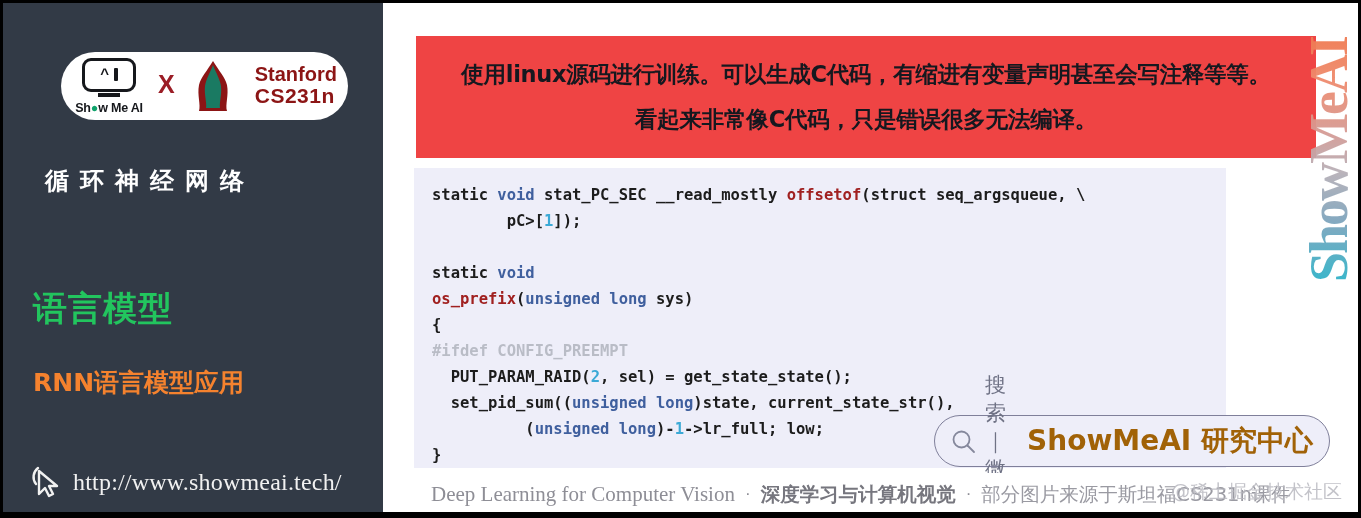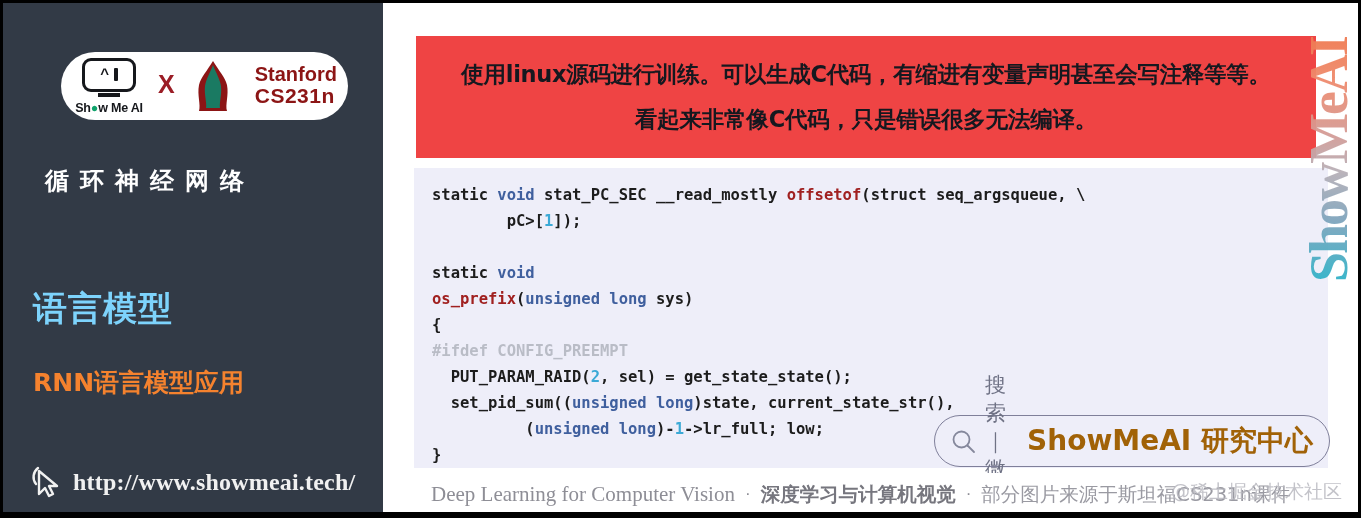--- a/index.html
+++ b/index.html
@@ -36,40 +36,40 @@
   .stanford-s{width:52px;height:54px;position:relative;flex:0 0 auto;}
   .stanford-text{display:flex;flex-direction:column;line-height:1.05;margin-left:6px;}
   .stanford-text .l1{font-size:20px;font-weight:bold;color:#8C1515;
                      font-family:"Liberation Sans",sans-serif;}
   .stanford-text .l2{font-size:21px;font-weight:bold;color:#8C1515;
                      font-family:"Liberation Sans",sans-serif;letter-spacing:0.5px;}
 
   .side-title{position:absolute;left:42px;top:162px;width:330px;color:#ffffff;
               font-size:24px;font-weight:bold;letter-spacing:11px;
               font-family:"DejaVu Sans",sans-serif;white-space:nowrap;}
-  .side-sub1{position:absolute;left:30px;top:283px;color:#7dd3fc;font-size:34px;
+  .side-sub1{position:absolute;left:30px;top:283px;color:#22c55e;font-size:34px;
              font-weight:bold;font-family:Liberation Sans, sans-serif;letter-spacing:1px;}
   .side-sub2{position:absolute;left:30px;top:363px;color:#F5822E;font-size:25px;
              font-weight:bold;font-family:"DejaVu Sans",sans-serif;letter-spacing:0px;}
 
   .side-url{position:absolute;left:28px;top:462px;display:flex;align-items:center;gap:12px;}
   .side-url .u{color:#f1f1f1;font-size:24px;font-family:"Liberation Serif",serif;
-               letter-spacing:0.2px;font-weight:bold;}
+               letter-spacing:0.2px;}
 
   
   .right{position:absolute;left:380px;top:0;width:978px;height:512px;background:#fff;}
 
   .notice{position:absolute;left:33px;top:33px;width:900px;height:122px;
           background:#ef4444;box-sizing:border-box;
           display:flex;flex-direction:column;align-items:center;justify-content:center;gap:14px;}
   .notice .ln{color:#15181f;font-size:22.5px;font-weight:bold;
               font-family:"DejaVu Sans",sans-serif;white-space:nowrap;letter-spacing:-0.3px;}
   .notice .ln2{letter-spacing:-0.2px;}
 
-  .codebox{position:absolute;left:31px;top:165px;width:914px;height:300px;
+  .codebox{position:absolute;left:31px;top:165px;width:812px;height:300px;
            background:#EEEEF9;box-sizing:border-box;padding:14px 0 0 18px;overflow:hidden;}
   .codebox pre{margin:0;font-family:"DejaVu Sans Mono","Liberation Mono",monospace;
                font-size:15.5px;line-height:26px;font-weight:bold;color:#1c1c1c;
                white-space:pre;}
   .kw{color:#3f5f9e;}
   .fn{color:#a02020;}
   .num{color:#3ba9d6;}
   .pp{color:#b9bcc6;font-weight:bold;}
 
   .searchpill{position:absolute;left:551px;top:412px;width:396px;height:52px;

